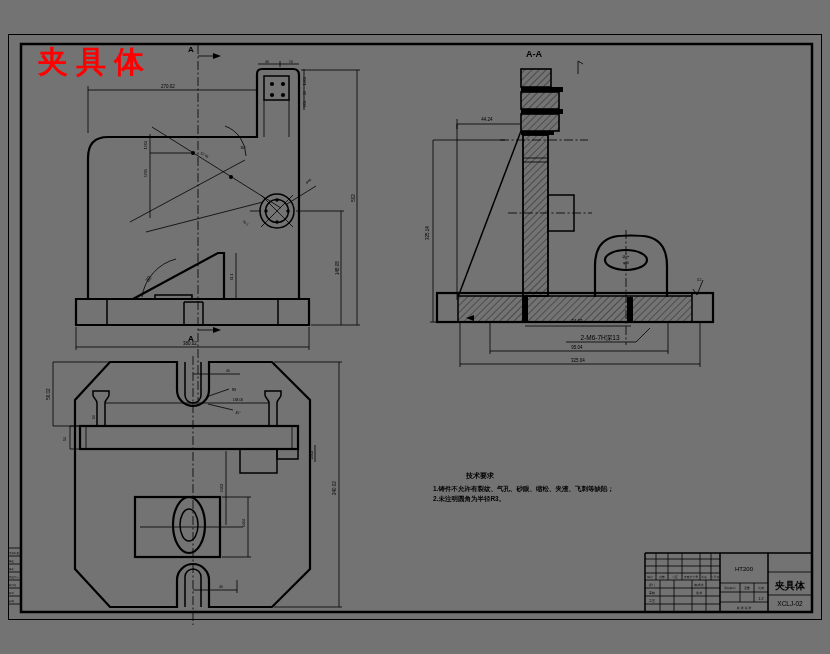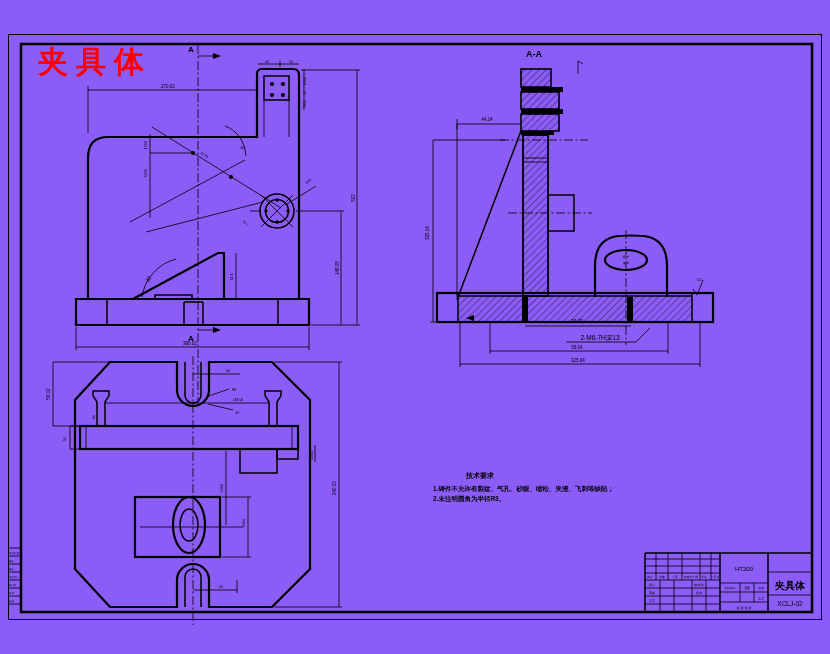--- a/index.html
+++ b/index.html
@@ -1,16 +1,16 @@
 <!DOCTYPE html>
 <html><head>
 <meta charset="utf-8">
 <style>
   html,body{margin:0;padding:0;background:#fff;}
-  .page{position:relative;width:830px;height:654px;background:#8b5cf6;overflow:hidden;
+  .page{position:relative;width:830px;height:654px;background:#737373;overflow:hidden;
         font-family:"Liberation Sans", sans-serif;}
   svg{position:absolute;left:0;top:0;}
   svg text{fill:#000;font-family:"Liberation Sans", sans-serif;}
   .ol{fill:none;stroke:#000;stroke-width:2.2;}
   .ml{fill:none;stroke:#000;stroke-width:1.5;}
   .tl{fill:none;stroke:#000;stroke-width:0.8;}
   .cl{fill:none;stroke:#000;stroke-width:0.8;stroke-dasharray:9 2.5 2 2.5;}
   .dim{font-size:4.5px;text-anchor:middle;}
   .dimxs{font-size:3.4px;text-anchor:middle;}
   .mark{font-size:8px;font-weight:bold;text-anchor:middle;}

